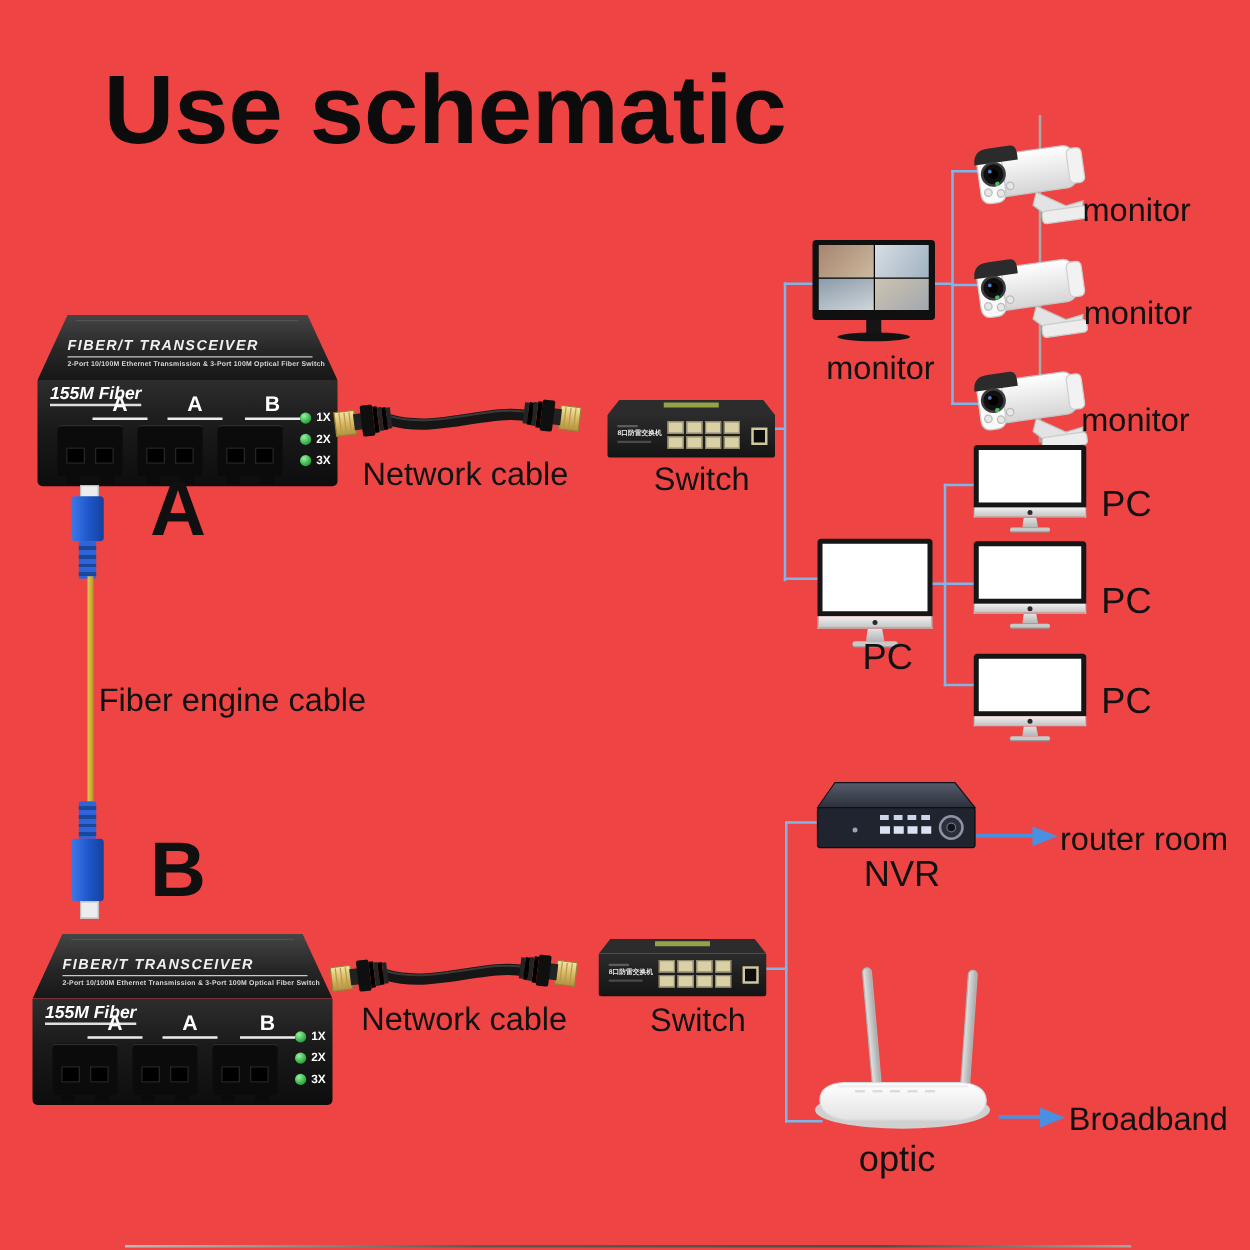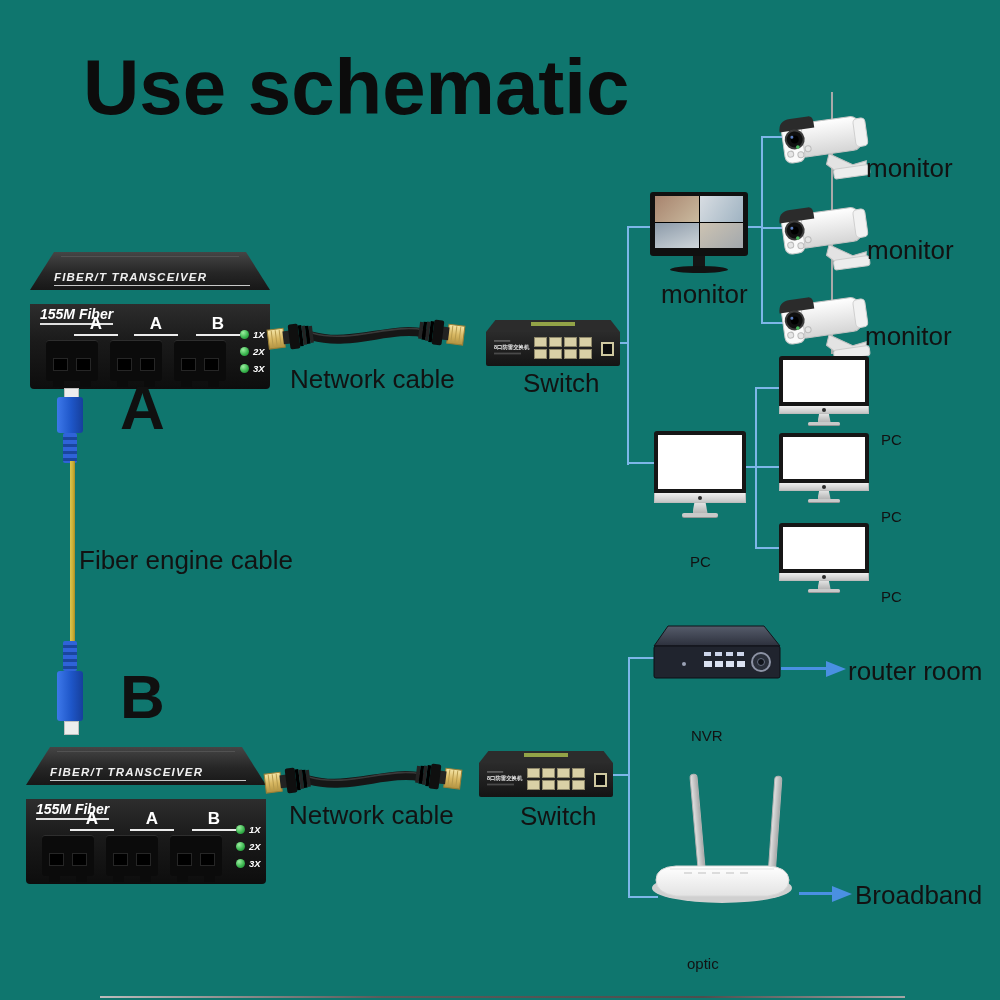--- a/index.html
+++ b/index.html
@@ -1,35 +1,35 @@
 <!DOCTYPE html>
 <html style="--line: #7db6e8; --arrow: #4a90e2; --led: #35b14a; --fiber: #c9ae35; --connector: #1e56c8;"><head>
 <meta charset="utf-8">
 <title>Use schematic</title>
 <style>
   html,body{margin:0;padding:0;background:#fff;}
-  #canvas{position:relative;width:1000px;height:1000px;background:#0f766e;overflow:hidden;
+  #canvas{position:relative;width:1000px;height:1000px;background:#ef4444;overflow:hidden;
           font-family:"Liberation Sans",sans-serif;color:#111;}
   
   .lbl{position:absolute;font-size:26px;color:#121212;white-space:nowrap;z-index:3;line-height:1.1;}
-  .lbl.big{font-size:15px;margin-top:43px;}
+  .lbl.big{font-size:29px;}
   .title{position:absolute;left:83px;top:42px;font-size:78px;font-weight:bold;color:#0c0c0c;
          letter-spacing:0px;z-index:3;}
   .letter{position:absolute;font-size:62px;font-weight:bold;color:#101010;z-index:3;line-height:1;}
   
   .cline{position:absolute;background:var(--line,#7db6e8);z-index:1;}
   .aline{position:absolute;background:var(--arrow,#4a90e2);z-index:1;}
   .ahead{position:absolute;width:0;height:0;border-top:8px solid transparent;border-bottom:8px solid transparent;
          border-left:20px solid var(--arrow,#4a90e2);z-index:1;}
   .pole{position:absolute;background:#a9a9a9;z-index:1;}
   .bottom-rule{position:absolute;left:100px;top:996px;width:805px;height:2px;z-index:1;
     background:linear-gradient(90deg,#bcbcbc,#5a5a5a 35%,#4d4d4d 75%,#a5a5a5);}
   
   .transceiver{position:absolute;width:240px;height:137px;z-index:2;}
-  .tr-lid{position:absolute;top:0;left:0;width:240px;height:38px;
+  .tr-lid{position:absolute;top:0;left:0;width:240px;height:52px;
           background:linear-gradient(180deg,#454545 0%,#262626 55%,#171717 100%);
           clip-path:polygon(10% 0,90% 0,100% 100%,0 100%);}
   .tr-lid::before{content:'';position:absolute;top:4px;left:13%;right:13%;height:1px;background:#525252;}
   .tr-brand{position:absolute;left:24px;top:19px;width:196px;color:#f0f0f0;font-size:11.5px;font-weight:bold;
             font-style:italic;letter-spacing:1.2px;border-bottom:1px solid #c8c8c8;padding-bottom:2px;white-space:nowrap;}
   .tr-sub{position:absolute;left:24px;top:37px;color:#d8d8d8;font-size:6px;font-weight:bold;white-space:nowrap;
           transform:scale(.92);transform-origin:left top;letter-spacing:.2px;}
   .tr-body{position:absolute;top:52px;left:0;width:240px;height:85px;
            background:linear-gradient(180deg,#2d2d2d 0%,#1a1a1a 45%,#0d0d0d 100%);
            border-radius:0 0 4px 4px;}
@@ -38,21 +38,21 @@
   .tr-port-label{position:absolute;top:63px;width:44px;text-align:center;color:#fff;font-size:17px;font-weight:bold;
                  border-bottom:2px solid #ececec;padding-bottom:2px;line-height:1;z-index:2;}
   .pl1{left:44px;} .pl2{left:104px;} .pl3{left:166px;}
   .tr-jack{position:absolute;top:88px;width:52px;height:41px;background:#0b0b0b;border-radius:3px;
            box-shadow:inset 0 1px 0 #2e2e2e;z-index:2;}
   .jk1{left:16px;} .jk2{left:80px;} .jk3{left:144px;}
   .tr-jack .jslot{position:absolute;top:18px;width:13px;height:11px;background:#000;border:1px solid #262626;}
   .tr-jack .jslot.s1{left:7px;} .tr-jack .jslot.s2{right:7px;}
   .tr-jack::before,.tr-jack::after{content:'';position:absolute;bottom:-6px;width:11px;height:7px;background:#0b0b0b;}
   .tr-jack::before{left:7px;} .tr-jack::after{right:7px;}
-  .led-row{position:absolute;left:210px;display:flex;align-items:center;gap:4px;z-index:2;font-style:italic;}
+  .led-row{position:absolute;left:210px;display:flex;align-items:center;gap:4px;z-index:2;}
   .lr1{top:78px;} .lr2{top:95px;} .lr3{top:112px;}
   .led-dot{width:9px;height:9px;border-radius:50%;
            background:radial-gradient(circle at 35% 30%,#9bf0a0,var(--led,#35b14a) 60%,#1c7a2c);}
   .led-txt{color:#fff;font-size:9.5px;font-weight:bold;line-height:1;}
   
   .sc-tip{position:absolute;background:#ededed;border:1px solid #bfbfbf;z-index:2;}
   .sc-body{position:absolute;background:linear-gradient(90deg,#3d78ea,var(--connector,#1e56c8) 55%,#163f9c);
            border-radius:3px;z-index:2;}
   .sc-boot{position:absolute;background:repeating-linear-gradient(180deg,#2f63d8 0 4px,#1a469e 4px 7px);
            border-radius:2px;z-index:2;}

